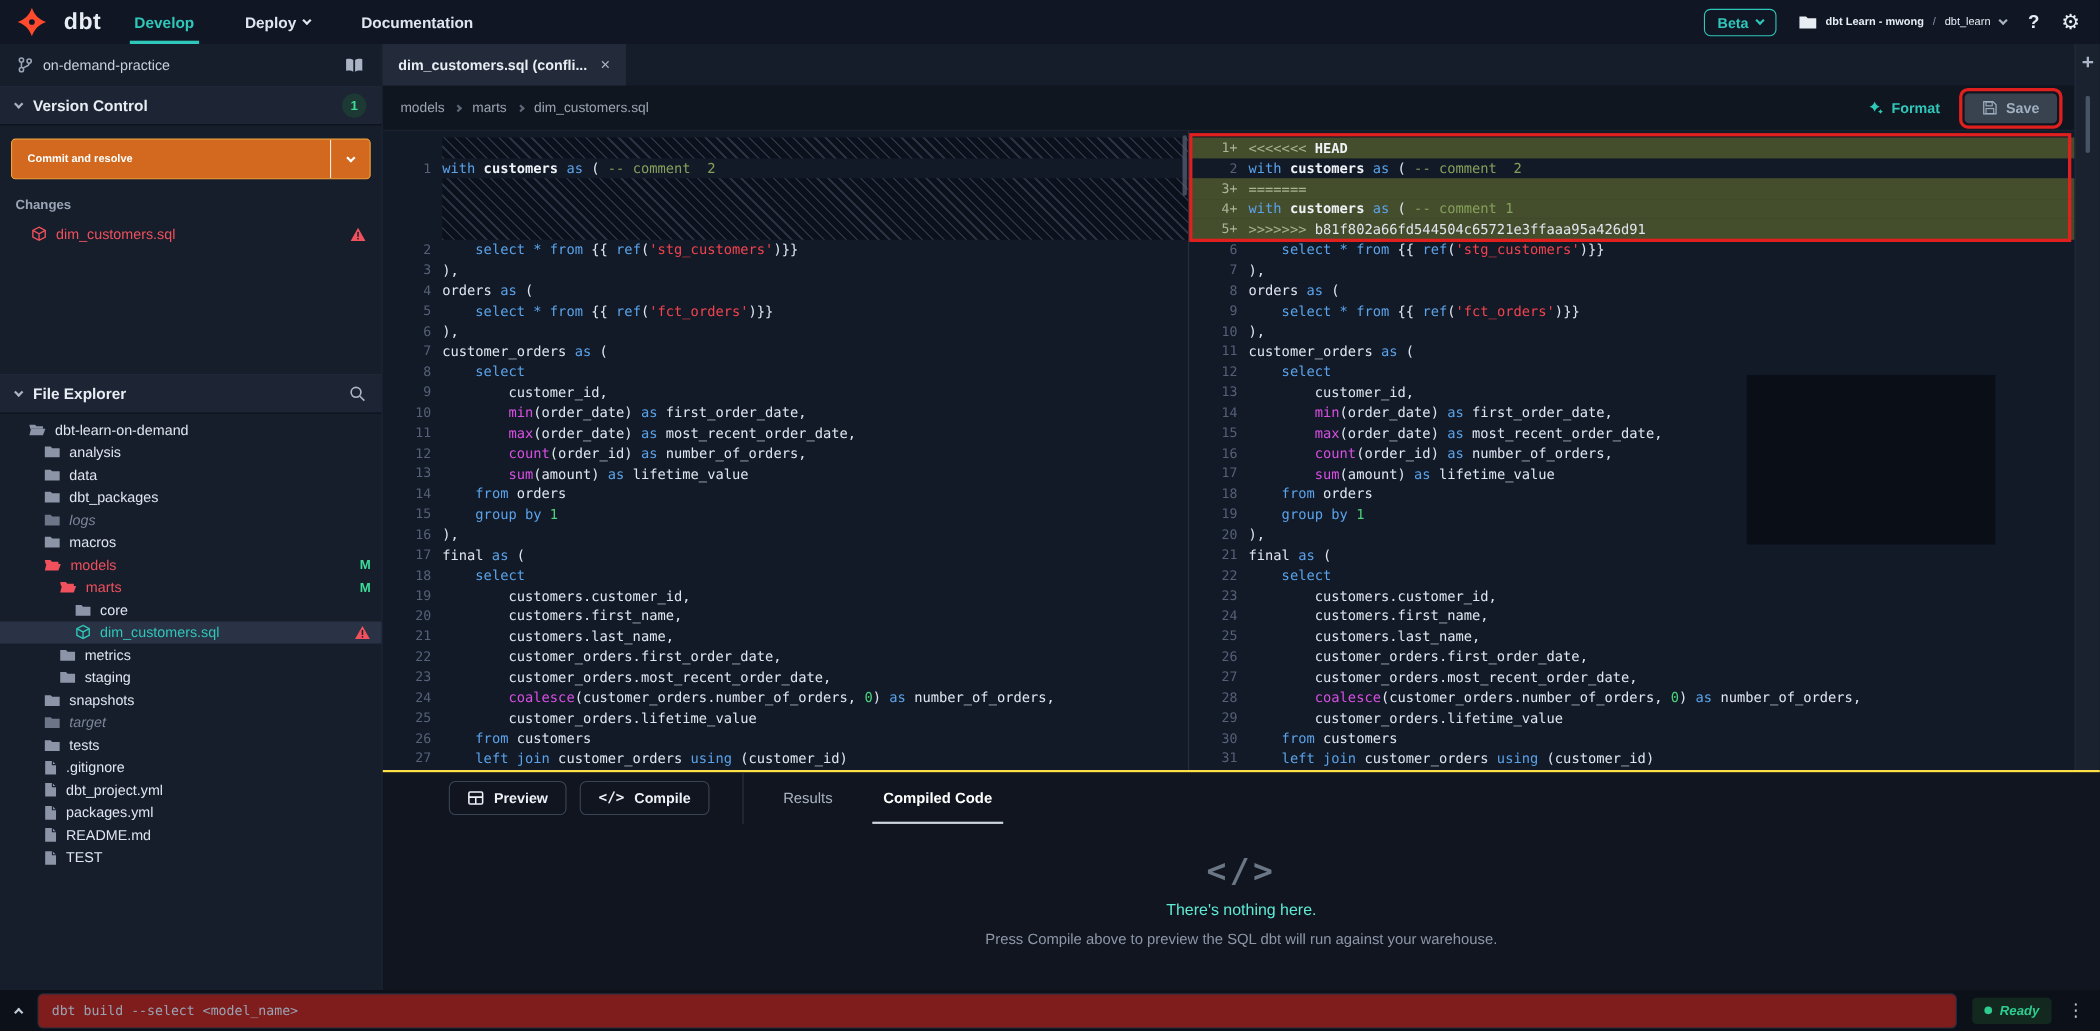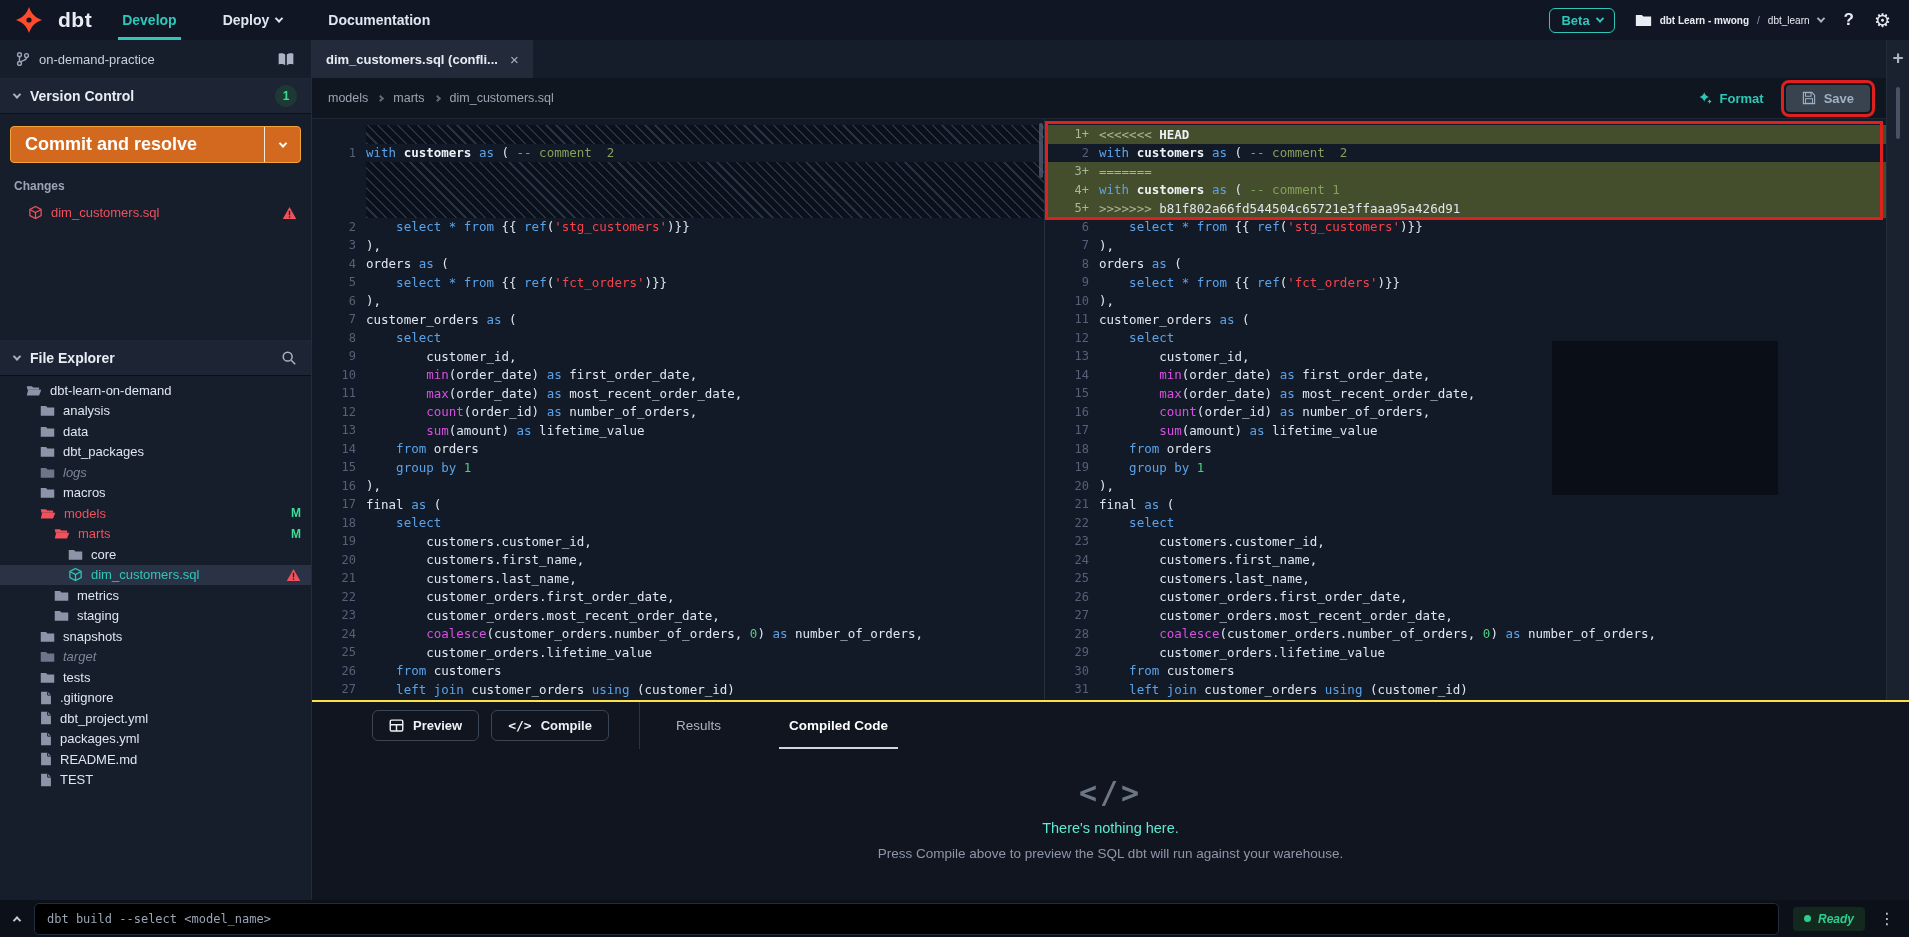--- a/index.html
+++ b/index.html
@@ -26,32 +26,32 @@
 
   .chev { display:inline-block; width:6px; height:6px; border-right:2px solid currentColor;
     border-bottom:2px solid currentColor; transform:rotate(45deg) translate(-1px,-1px); }
   .chev.up { transform:rotate(-135deg) translate(-1px,-1px); }
   .chev.right { transform:rotate(-45deg); }
 
   
   .main-row { flex:1; display:flex; min-height:0; }
 
   
-  .sidebar { width:312px; flex:none; background:#161d2b; display:flex; flex-direction:column; border-right:1px solid #232c3d; }
+  .sidebar { width:348px; flex:none; background:#161d2b; display:flex; flex-direction:column; border-right:1px solid #232c3d; }
   .branch-row { height:38px; display:flex; align-items:center; gap:9px; padding:0 16px; color:#c8d0dc; font-size:13px; flex:none; }
   .branch-row .grow { flex:1; }
   .sec-header { height:36px; background:#1d2534; border-top:1px solid #29324533; border-bottom:1px solid #0b0f18;
     display:flex; align-items:center; gap:10px; padding:0 14px; font-size:14px; font-weight:bold; flex:none; cursor:pointer; }
   .sec-header .chev { color:#aab4c4; }
   .vc-badge { margin-left:auto; width:22px; height:22px; border-radius:50%; background:#1c3a33;
     color:var(--m-green); font-size:12px; font-weight:bold; display:flex; align-items:center; justify-content:center; }
   .vc-body { height:214px; flex:none; }
   .commit-btn { margin:12px 10px 0 10px; height:37px; display:flex; align-items:stretch; background:var(--orange);
     border:1px solid var(--orange-border); border-radius:4px; overflow:hidden; cursor:pointer; }
-  .commit-main { flex:1; display:flex; align-items:center; padding-left:14px; font-size:18px; font-weight:bold; color:#fff; }
+  .commit-main { flex:1; display:flex; align-items:center; padding-left:14px; font-size:10px; font-weight:bold; color:#fff; }
   .commit-caret { width:36px; border-left:1px solid rgba(255,255,255,.85); display:flex; align-items:center; justify-content:center; color:#fff; }
   .changes-label { margin:16px 0 8px 14px; font-size:12px; font-weight:bold; color:#9aa5b5; }
   .change-row { display:flex; align-items:center; gap:8px; padding:4px 14px 4px 28px; cursor:pointer; }
   .change-row .fname { color:var(--red); font-size:13px; flex:1; }
 
   .tree { flex:1; overflow:hidden; padding-top:4px; }
   .tree-row { height:20.5px; display:flex; align-items:center; gap:8px; font-size:13px; color:#dfe6ef; cursor:pointer; padding-right:10px; }
   .tree-row.selected { background:#2a3345; }
   .tree-row .lbl { white-space:nowrap; }
   .tree-row.dim .lbl { color:#7d8798; font-style:italic; }
@@ -101,33 +101,33 @@
   .pane-thumb { position:absolute; right:1px; top:4px; width:4px; height:55px; background:#5a6478; border-radius:2px; opacity:.7; }
   .hover-overlay { position:absolute; left:507px; top:222px; width:226px; height:154px; background:rgba(9,13,21,.88); }
 
   
   .bottom-panel { flex:1; display:flex; flex-direction:column; border-top:2px solid #fde047; background:#10151f; min-height:0; }
   .bp-toolbar { height:47px; flex:none; display:flex; align-items:stretch; padding-left:60px; }
   .bp-buttons { display:flex; align-items:center; gap:12px; }
   .bp-btn { display:flex; align-items:center; gap:9px; border:1px solid #3a4556; border-radius:6px; padding:7px 16px;
     font-size:13px; font-weight:bold; color:#eef2f7; cursor:pointer; background:transparent; }
   .bp-divider { width:1px; background:#2a3445; margin:0 26px 0 30px; }
-  .bp-tabs { display:flex; align-items:stretch; gap:48px; }
+  .bp-tabs { display:flex; align-items:stretch; gap:26px; }
   .bp-tab { display:flex; align-items:center; font-size:13.5px; color:#aab4c2; cursor:pointer; position:relative; padding:0 10px; }
   .bp-tab.active { color:#fff; font-weight:bold; }
   .bp-tab.active::after { content:""; position:absolute; left:0; right:0; bottom:0; height:2px; background:#cfd6e0; }
   .bp-empty { flex:1; display:flex; flex-direction:column; align-items:center; justify-content:center; gap:10px; padding-bottom:14px; }
   .empty-icon { font-family:"DejaVu Sans Mono",monospace; font-size:30px; font-weight:bold; color:#6b7686; letter-spacing:3px; }
   .empty-title { font-size:14.5px; font-weight:normal; color:#5eead4; }
   .empty-sub { font-size:13.5px; color:#8d97a8; }
 
   
   .cmdbar { height:37px; flex:none; background:#0c1119; display:flex; align-items:center; padding:0 14px; gap:14px; }
   .cmd-chev { color:#c2cad6; cursor:pointer; }
-  .cmd-input { flex:1; height:32px; background:#000000; border:1px solid #232c3e; border-radius:5px;
+  .cmd-input { flex:1; height:32px; background:#7f1d1d; border:1px solid #232c3e; border-radius:5px;
     color:#99a3b3; font-family:"DejaVu Sans Mono",monospace; font-size:12px; padding:0 12px; outline:none; }
   .ready-pill { display:flex; align-items:center; gap:7px; background:#13291f; border-radius:4px; padding:5px 11px;
     color:#2ecc8f; font-size:12px; font-weight:bold; cursor:pointer;font-style:italic; }
   .ready-dot { width:7px; height:7px; border-radius:50%; background:#2ecc8f; }
   .kebab { color:#c2cad6; font-size:16px; cursor:pointer; }
   svg { display:block; }
 </style>
 </head>
 <body>
 

